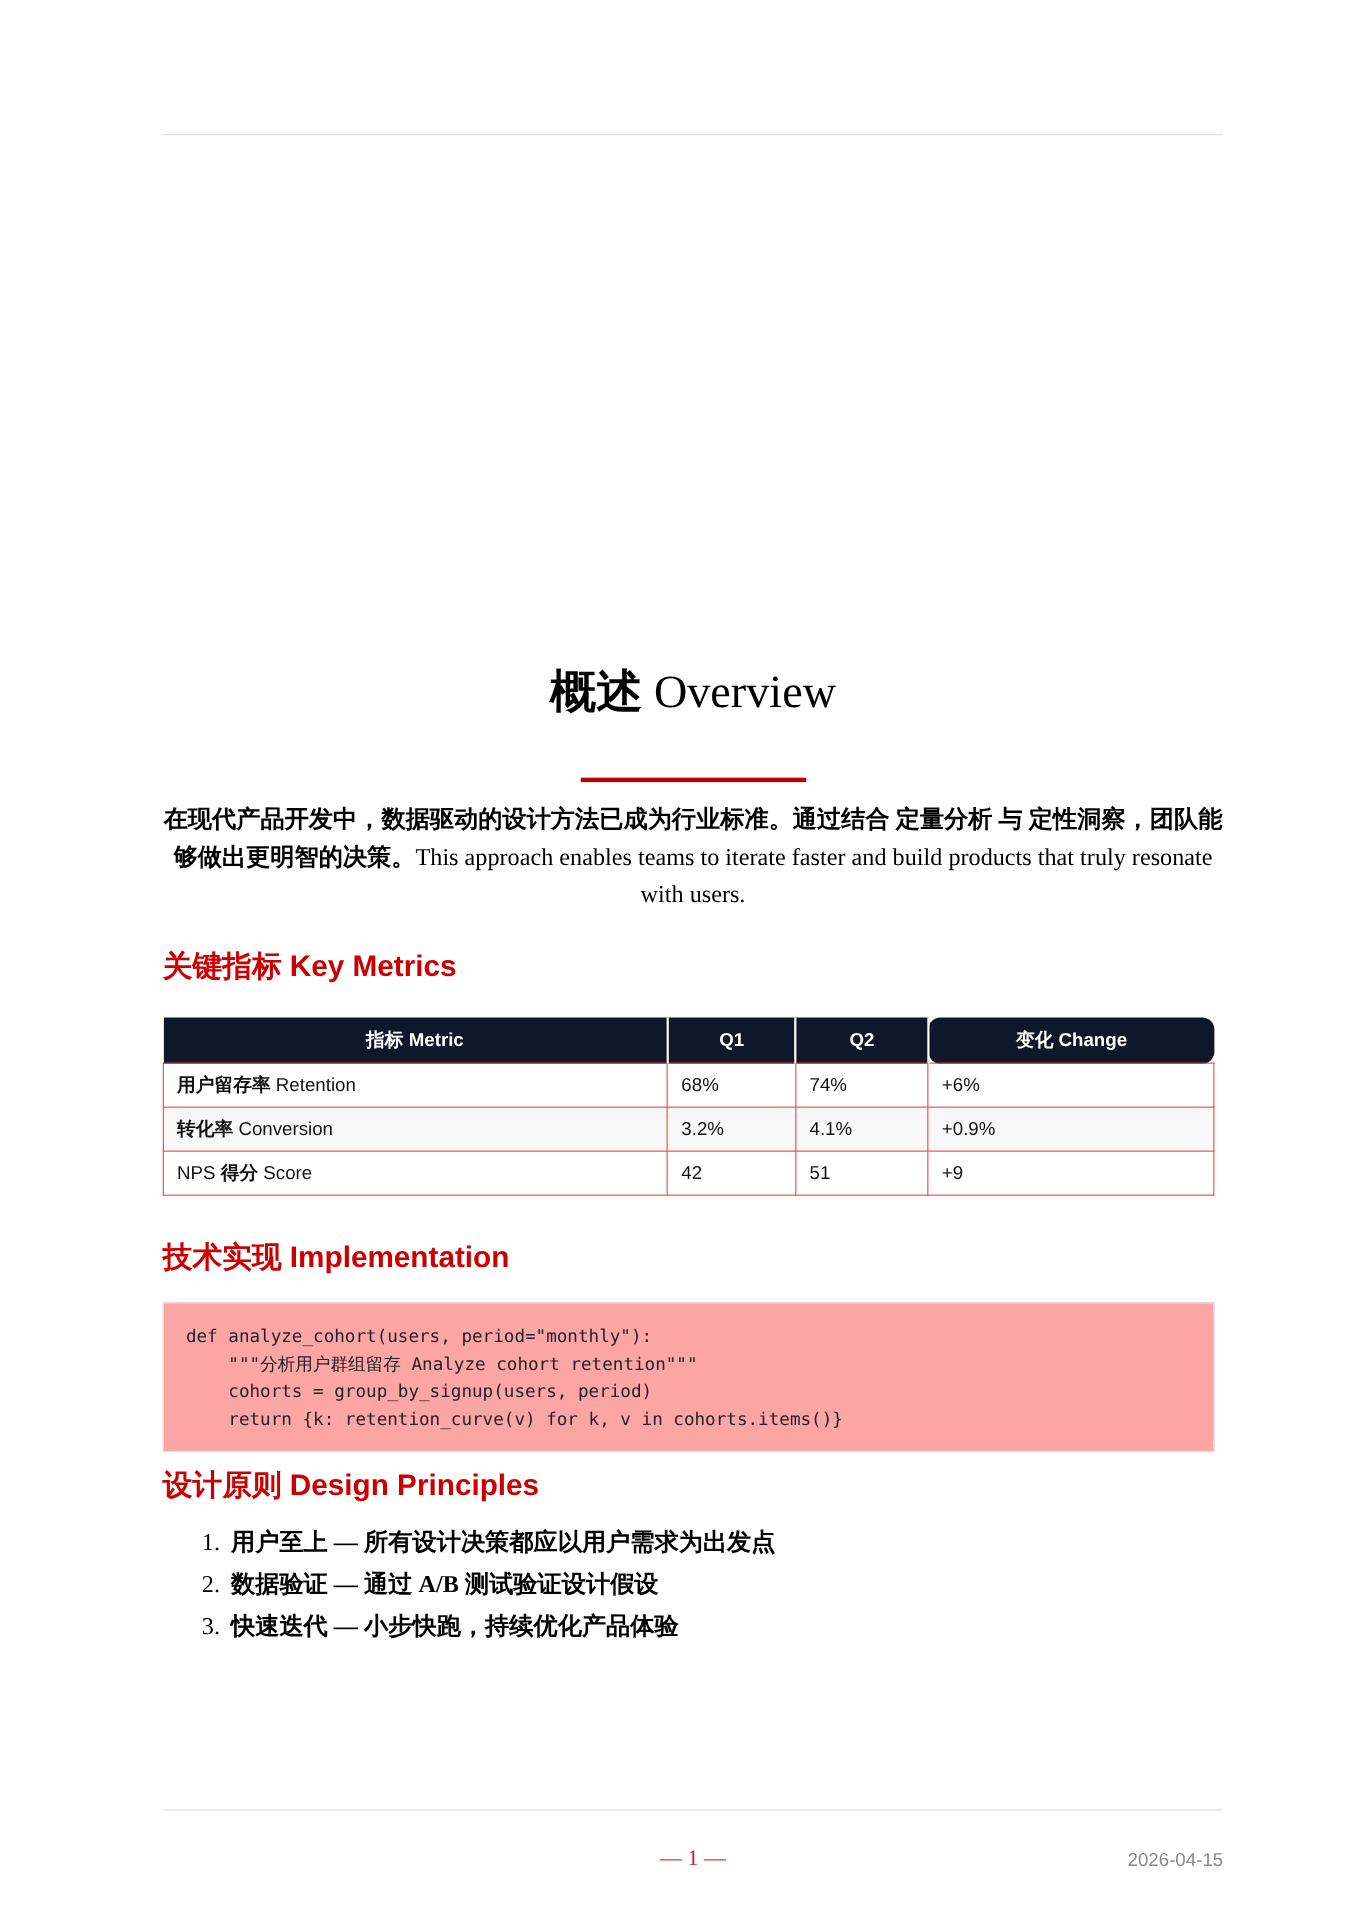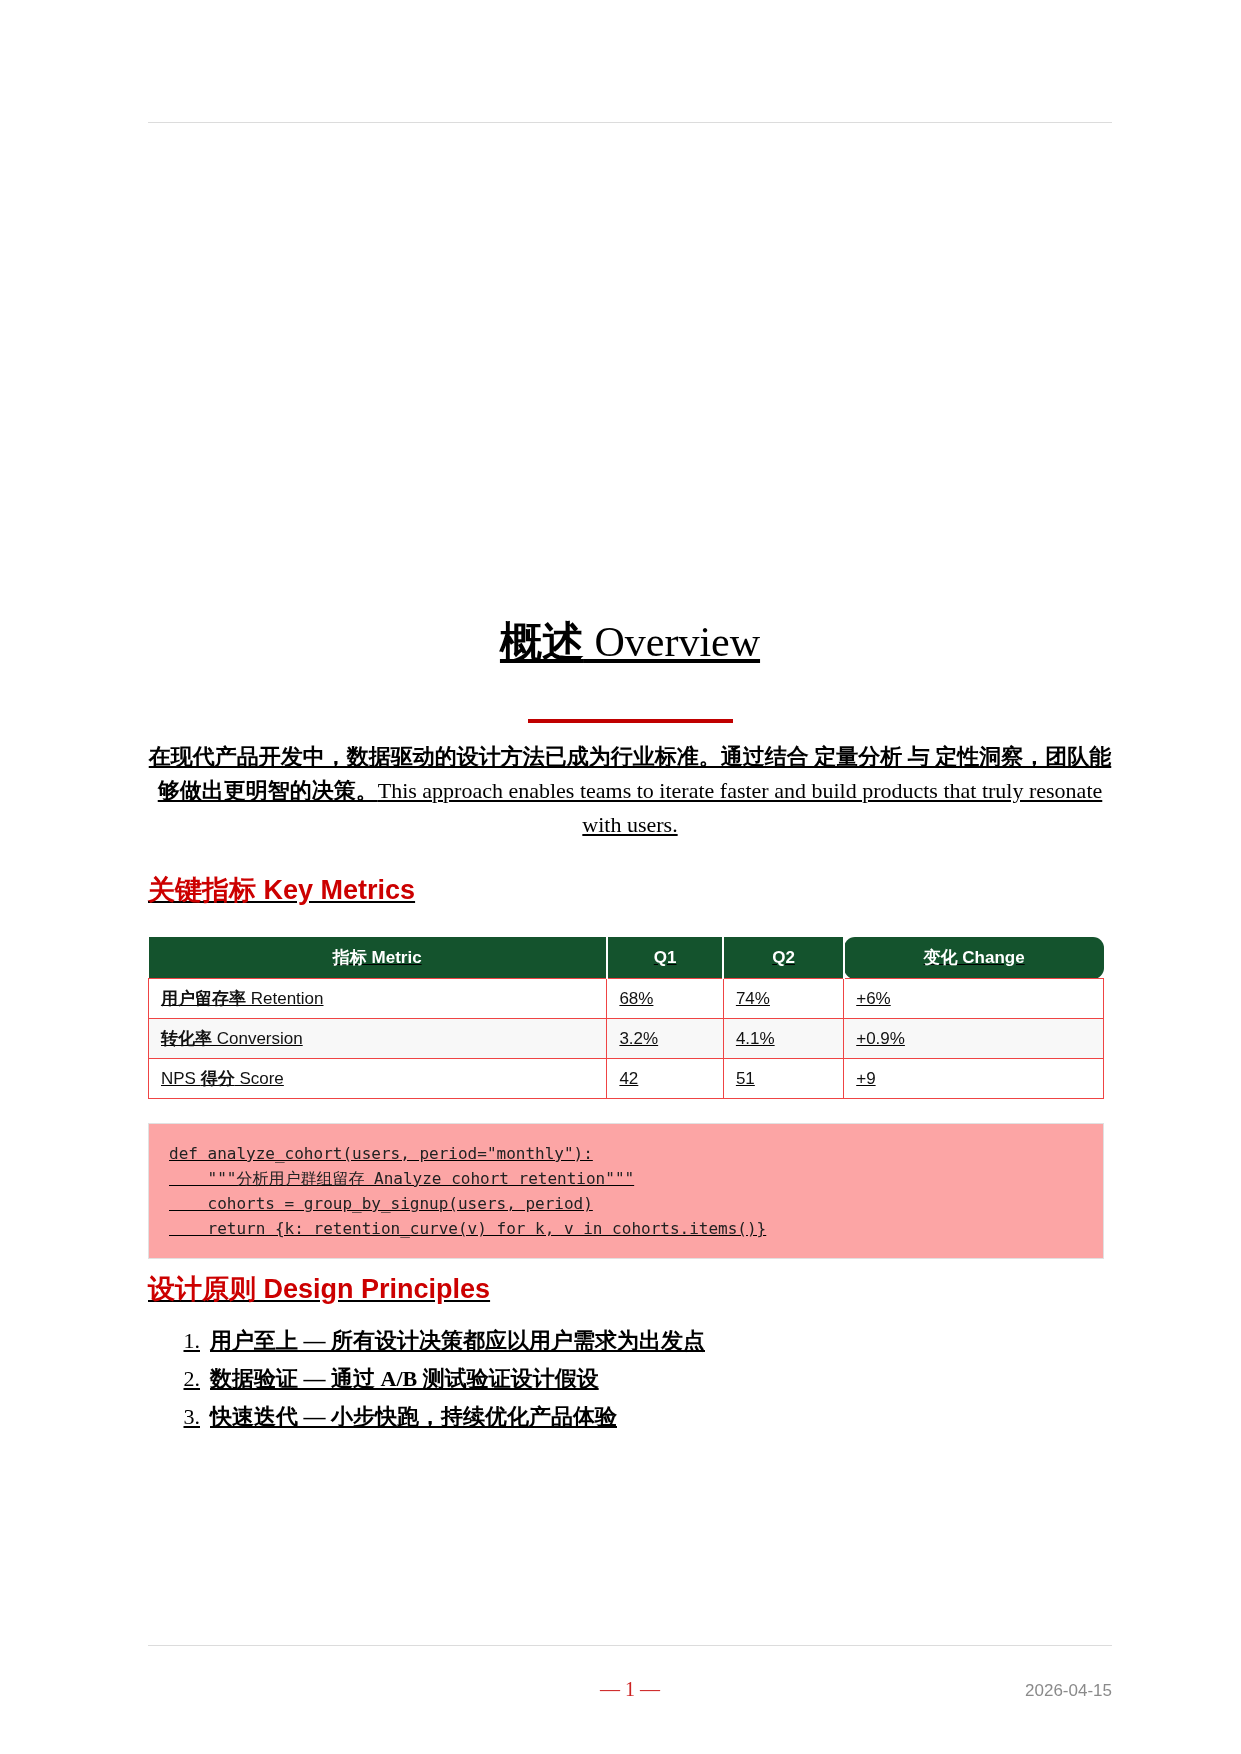--- a/index.html
+++ b/index.html
@@ -8,21 +8,21 @@
     position:relative;
     width:1241px; height:1754px;
     background:#ffffff;
     font-family:"Liberation Serif", serif;
     color:#000;
     overflow:hidden;
   }
   .rule { position:absolute; left:148px; width:964px; height:1px; background:#dcdcdc; }
   .rule-top { top:122px; }
   .rule-bottom { top:1645px; }
-  .content { position:absolute; top:16px; left:148px; width:964px;text-decoration:underline; }
+  .content { position:absolute; top:4px; left:148px; width:964px; }
 
   h1.doc-title {
     margin-top:600px;
     text-align:center;
     font-size:42px; line-height:52px;
     font-weight:normal;
   }
   h1.doc-title .zh { font-weight:bold; }
 
   .title-divider {
@@ -50,21 +50,21 @@
   h2.h-principles { margin-top:13px; }
 
   table.metrics {
     margin-top:30px;
     width:956px;
     border-collapse:collapse;
     font-family:"Liberation Sans", sans-serif;
     font-size:17px;
   }
   table.metrics th {
-    background:#14532d;
+    background:#0f172a;
     color:#ffffff;
     font-weight:bold;
     text-align:center;
     padding:9px 10px;
     border-right:2px solid #ffffff;
   }
   table.metrics th:last-child { border-right:none;border-radius:11px; }
   table.metrics col.c-metric { width:48%; }
   table.metrics col.c-q1 { width:12.2%; }
   table.metrics col.c-q2 { width:12.6%; }
@@ -180,20 +180,21 @@
         </tr>
         <tr>
           <td><span>NPS </span><span class="b">得分</span><span> Score</span></td>
           <td>42</td>
           <td>51</td>
           <td>+9</td>
         </tr>
       </tbody>
     </table>
 
+    <h2 class="section-heading h-impl">技术实现 Implementation</h2>
 
     <pre class="code-block">def analyze_cohort(users, period="monthly"):
     """分析用户群组留存 Analyze cohort retention"""
     cohorts = group_by_signup(users, period)
     return {k: retention_curve(v) for k, v in cohorts.items()}</pre>
 
     <h2 class="section-heading h-principles">设计原则 Design Principles</h2>
 
     <ol class="principles">
       <li>

